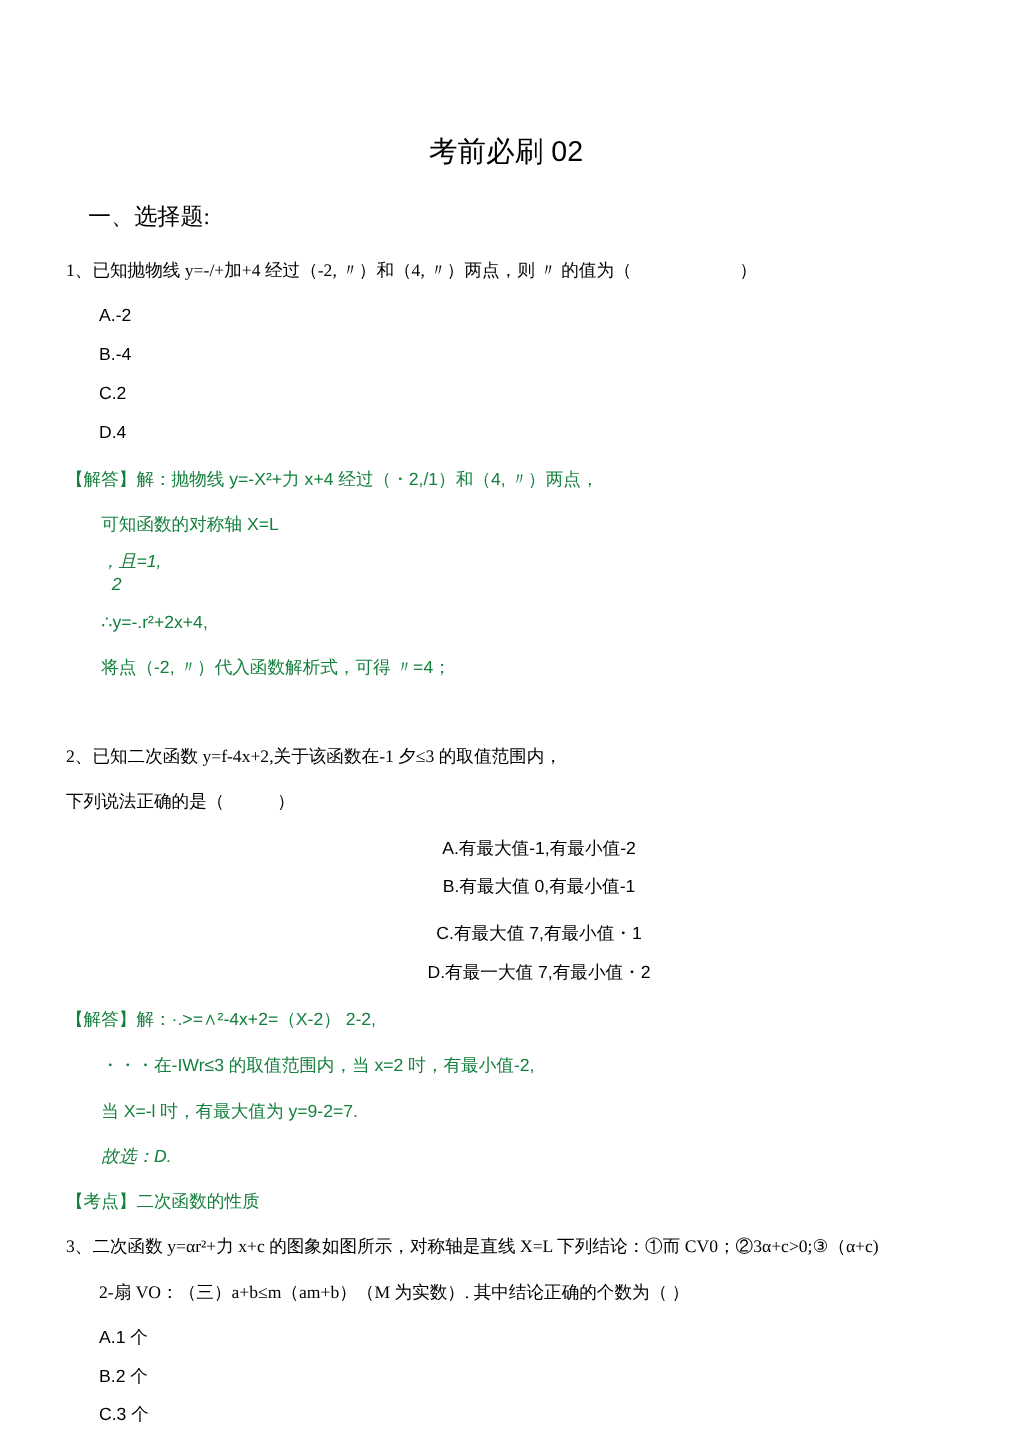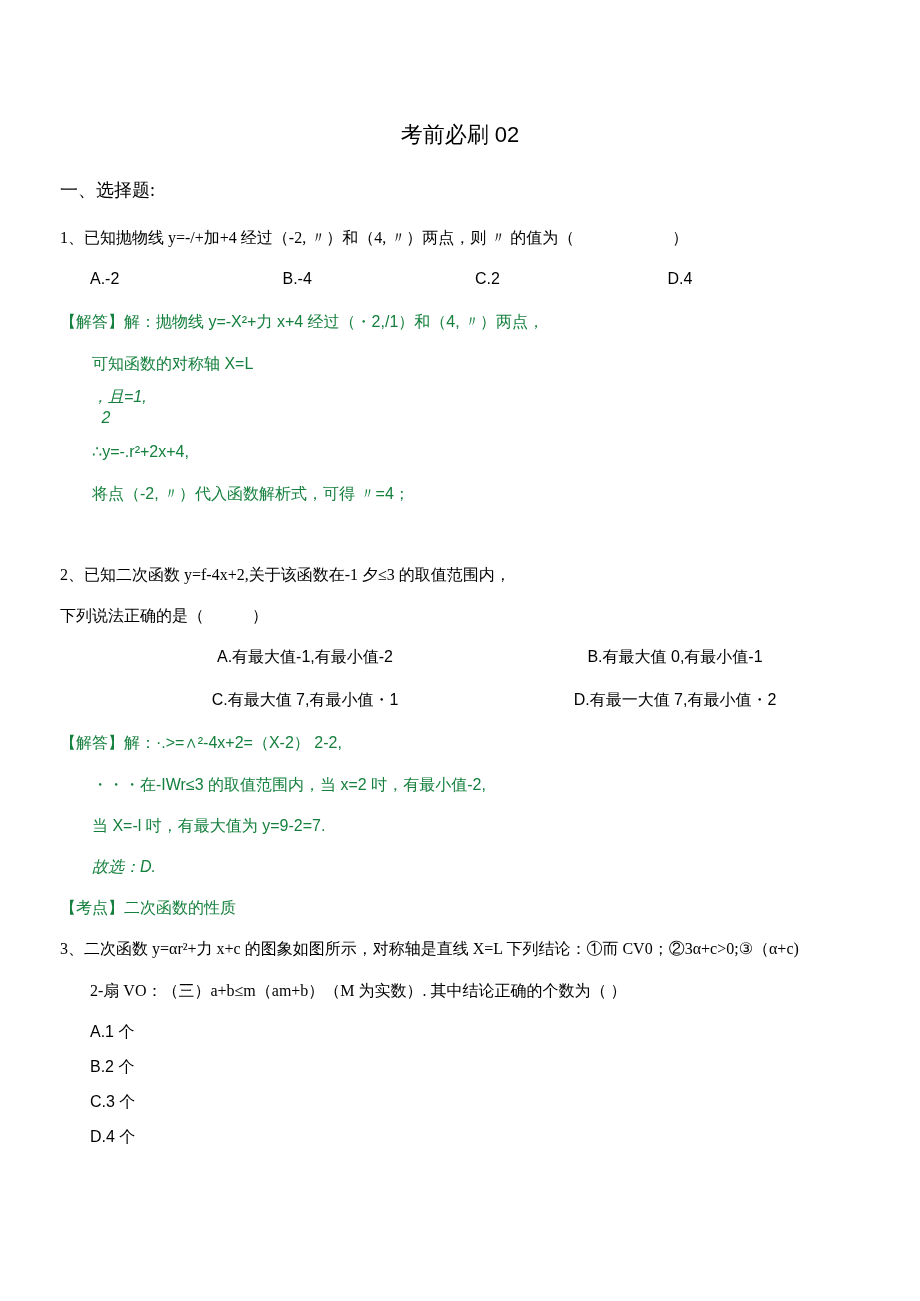--- a/index.html
+++ b/index.html
@@ -11,37 +11,39 @@
     padding: 0;
     width: 920px;
     min-height: 1301px;
     box-sizing: border-box;
   }
   .page {
     padding: 120px 60px 60px 60px;
   }
   .title {
     text-align: center;
-    font-size: 22px;
+    font-size: 26px;
     font-family: "Microsoft YaHei", "SimHei", sans-serif;
     margin-bottom: 28px;
   }
   .section-heading {
-    font-size: 18px;
+    font-size: 21px;
     margin-bottom: 18px;
+    margin-left: 20px;
   }
   .line {
     line-height: 2.2;
     margin-bottom: 6px;
   }
   .options {
     display: flex;
     margin-left: 30px;
     margin-bottom: 8px;
     line-height: 2.2;
+    flex-direction: column;
   }
   .opt { flex: 1; }
   .options.two .opt { flex: 1; text-align: center; }
   .red { color: #15803d; font-family: Liberation Sans, sans-serif; }
   .red span { font-style: italic; }
   .indent { margin-left: 32px; }
   .sans { font-family: "Microsoft YaHei","SimHei",sans-serif; }
   .q3-options { display:flex; margin-left:30px; line-height:2.2;flex-direction:column; }
   .q3-options .opt { flex:1; }
 </style>

